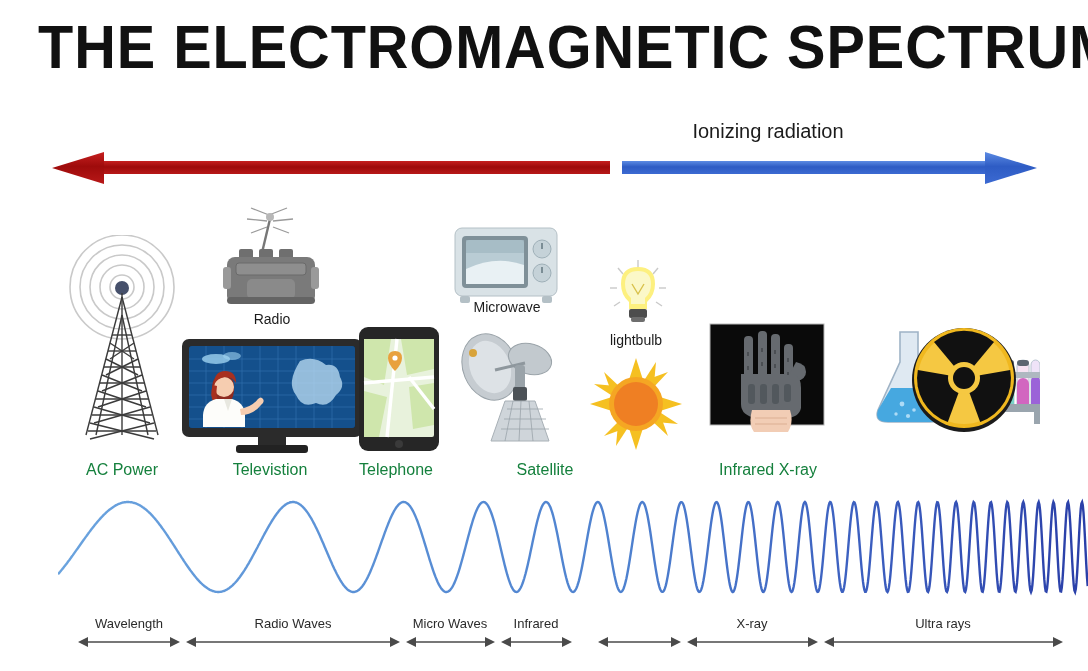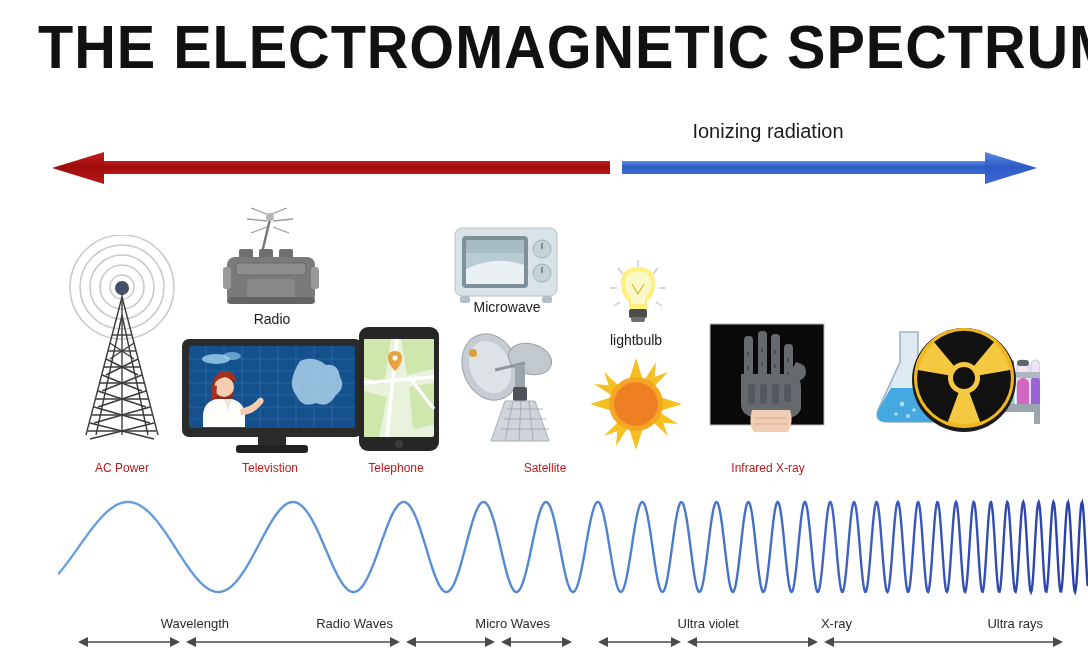--- a/index.html
+++ b/index.html
@@ -19,31 +19,31 @@
     white-space:nowrap;
   }
 
   
   .band-label{
     position:absolute;font-size:20px;color:#1b1b1b;white-space:nowrap;
     text-align:center;
   }
   .icon-caption{
     position:absolute;width:200px;text-align:center;
-    font-size:12px;color:#b91c1c;white-space:nowrap;
+    font-size:16px;color:#15803d;white-space:nowrap;
   }
   .sub-caption{
     position:absolute;width:160px;text-align:center;
     font-size:14px;color:#1b1b1b;white-space:nowrap;
   }
 
   
   .seg-label{
     position:absolute;font-size:13px;color:#2b2b2b;white-space:nowrap;
-    text-align:right;
+    text-align:center;
   }
   svg{display:block;}
   .noselect{user-select:none;}
 </style>
 </head>
 <body>
 
 <div id="stage">
 
   <div class="title noselect">THE ELECTROMAGNETIC SPECTRUM</div>
@@ -405,17 +405,17 @@
         <polygon points="818,14 808,9 808,19" fill="#4a4a4a"></polygon>
         <line x1="832" x2="1055" y1="14" y2="14" stroke="#4a4a4a" stroke-width="1.6"></line>
         <polygon points="824,14 834,9 834,19" fill="#4a4a4a"></polygon>
         <polygon points="1063,14 1053,9 1053,19" fill="#4a4a4a"></polygon>
       </svg>
   </div>
 
   <div class="seg-label noselect" style="left:29px;top:616px;width:200px;">Wavelength</div>
   <div class="seg-label noselect" style="left:193px;top:616px;width:200px;">Radio Waves</div>
   <div class="seg-label noselect" style="left:350px;top:616px;width:200px;">Micro Waves</div>
-  <div class="seg-label noselect" style="left:539px;top:616px;width:200px;">Ultra violet</div>
+  <div class="seg-label noselect" style="left:436px;top:616px;width:200px;">Infrared</div>
   <div class="seg-label noselect" style="left:652px;top:616px;width:200px;">X-ray</div>
   <div class="seg-label noselect" style="left:843px;top:616px;width:200px;">Ultra rays</div>
 
 </div>
 
 </body></html>

